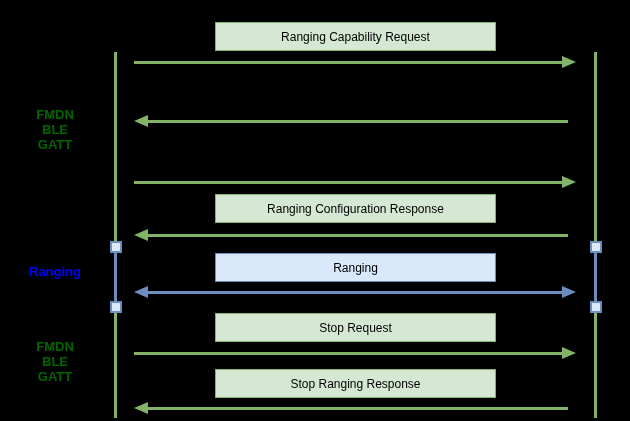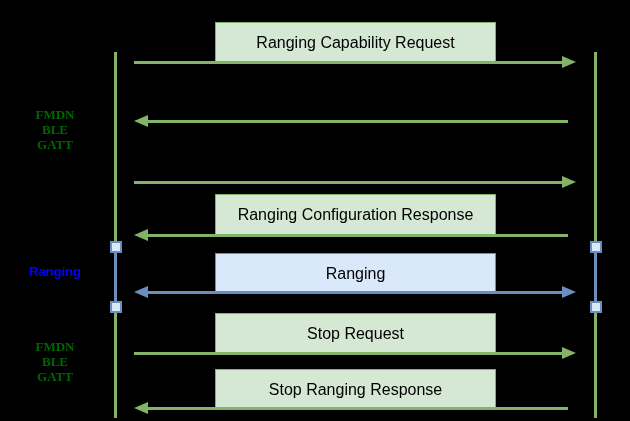--- a/index.html
+++ b/index.html
@@ -40,26 +40,26 @@
   }
   .handle.hl { left: 110px; }
   .handle.hr { left: 590px; }
   .handle.ht { top: 241px; }
   .handle.hb { top: 301px; }
   
   .msg-box {
     position: absolute;
     left: 215px;
     width: 281px;
-    height: 41px;
+    height: 29px;
     box-sizing: border-box;
     border: 1px solid var(--green-stroke, #82b366);
     background: var(--green-fill, #d5e8d4);
     color: var(--text, #000000);
-    font-size: 16px;
+    font-size: 12px;
     display: flex;
     align-items: center;
     justify-content: center;
     text-align: center;
   }
   .msg-box.blue {
     background: var(--blue-fill, #dae8fc);
     border-color: var(--blue-stroke, #6c8ebf);
   }
   
@@ -95,21 +95,21 @@
   .side-label {
     position: absolute;
     left: 10px;
     width: 90px;
     text-align: center;
     font-size: 13px;
     font-weight: bold;
     line-height: 15px;
     white-space: pre-line;
   }
-  .side-label.green { color: var(--label-green, #006600); font-family: Liberation Serif, serif; }
+  .side-label.green { color: var(--label-green, #006600); }
   .side-label.blue  { color: var(--label-blue, #0000ff); }
   .side-label.top    { top: 107px; }
   .side-label.middle { top: 264px; }
   .side-label.bottom { top: 339px; }
 </style>
 </head>
 <body style="background: rgb(0, 0, 0);">
 
 <div class="canvas" style="--bg: #000000; --green-fill: #d5e8d4; --green-stroke: #82b366; --blue-fill: #dae8fc; --blue-stroke: #6c8ebf; --label-green: #006600; --label-blue: #0000ff; --text: #000000;">
 

